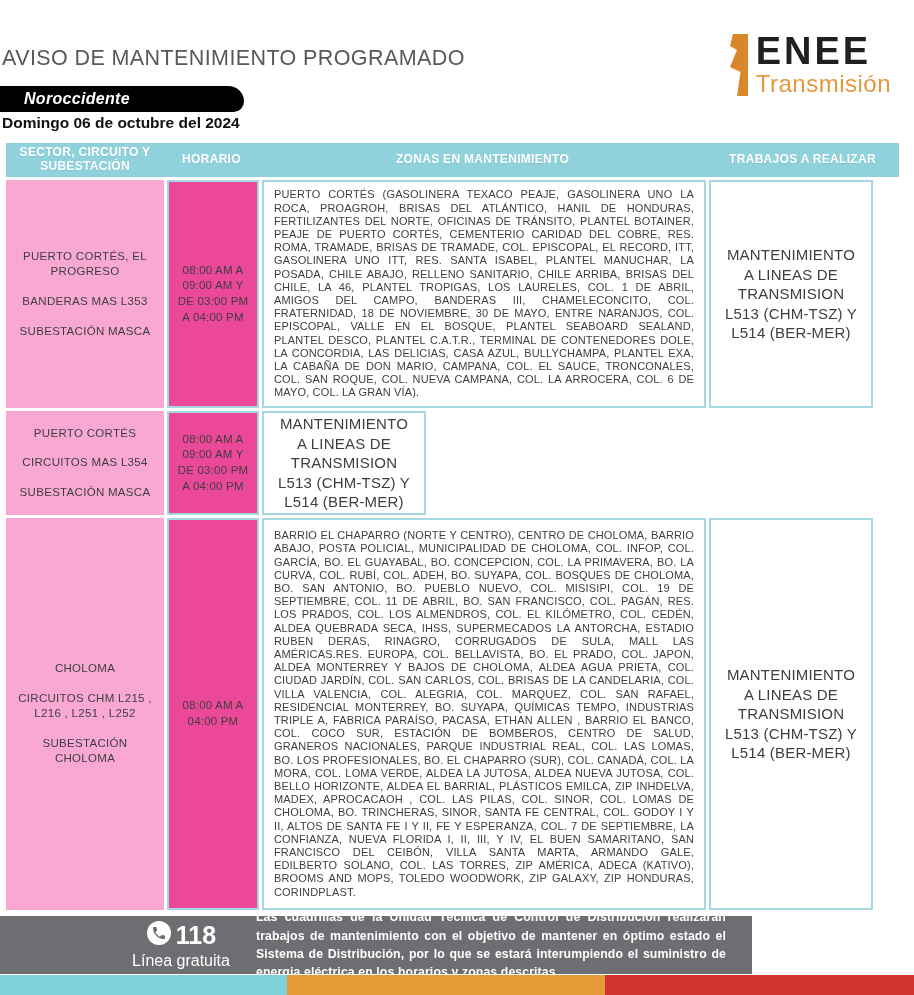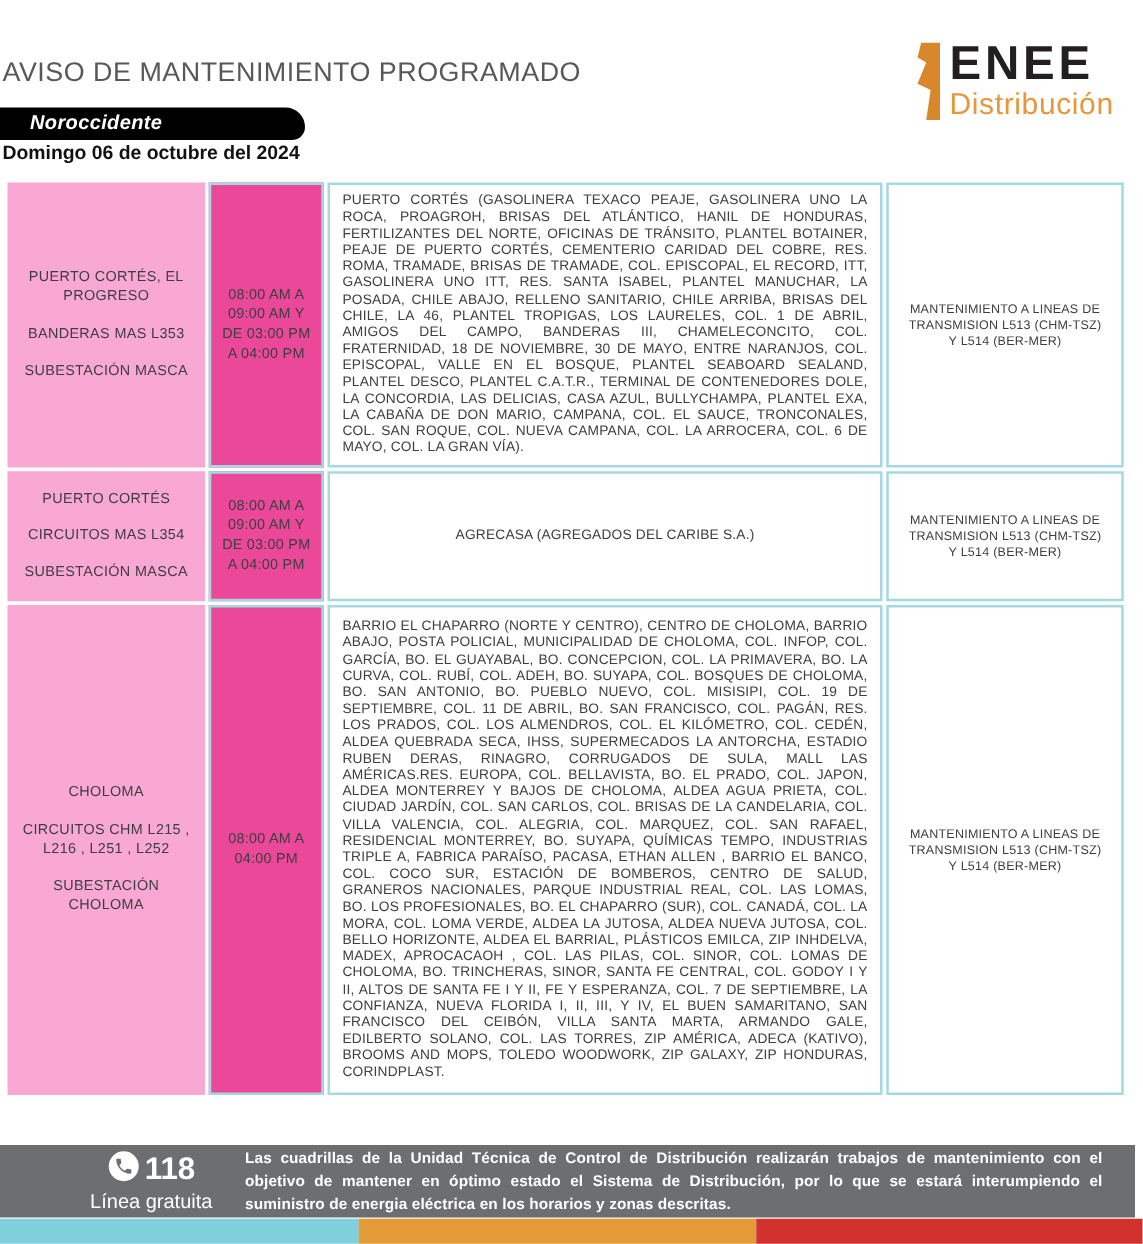--- a/index.html
+++ b/index.html
@@ -33,29 +33,29 @@
 
   .row { display:flex; gap:3px; margin-top:3px; }
   .cell { overflow:hidden; display:flex; flex-direction:column; justify-content:center; }
   .c-sector { width:158px; background:#f9a8d4; color:#3e3e40; font-size:11.5px; font-weight:400;
               text-align:center; line-height:1.35; padding:6px 8px; letter-spacing:0.3px; }
   .c-sector .sector-line { margin:7px 0; }
   .c-horario { width:92px; background:#ec4899; border:2px solid #a5d9e1; color:#3e3e40;
                font-size:11.5px; text-align:center; line-height:1.35; padding:4px 7px; letter-spacing:0.2px; }
   .c-zonas { width:444px; background:#fff; border:2px solid #a5d9e1; color:#3e3e40;
              font-size:11px; text-align:justify; line-height:13.2px; padding:22px 10px; letter-spacing:0.15px; }
-  .c-trabajos { width:190px; background:#fff; border:2px solid #a5d9e1; color:#3e3e40;
-                font-size:10px; text-align:center; line-height:1.3; padding:0 12px; letter-spacing:0.2px; }
+  .c-trabajos { width:164px; background:#fff; border:2px solid #a5d9e1; color:#3e3e40;
+                font-size:15px; text-align:center; line-height:1.3; padding:0 12px; letter-spacing:0.2px; }
   .r1 > .cell { height:228px; }
   .r2 > .cell { height:104px; }
   .r3 > .cell { height:392px; }
 
   
-  .footer { position:absolute; top:916px; left:0; width:908px; height:58px; background:#6d6e71;
-            display:flex; align-items:center; padding-left:60px; }
+  .footer { position:absolute; top:916px; left:0; width:752px; height:58px; background:#6d6e71;
+            display:flex; align-items:center; padding-left:120px; }
   .phone-block { width:122px; color:#fff; text-align:center; flex-shrink:0; }
   .phone-top { display:flex; align-items:center; justify-content:center; gap:4px; }
   .phone-number { font-size:25px; font-weight:700; line-height:1; }
   .phone-label { font-size:16px; margin-top:2px; }
   .footer-notice { flex:1; color:#fff; font-size:12.3px; font-weight:700; line-height:1.5;
                    text-align:justify; padding:0 26px 0 14px; letter-spacing:0.1px; }
 
   
   .color-bar { position:absolute; bottom:0; left:0; width:914px; height:20px; display:flex; }
   .bar-teal { width:287px; background:#7fd0da; }
@@ -70,48 +70,53 @@
   <div class="doc-title">AVISO DE MANTENIMIENTO PROGRAMADO</div>
 
   <div class="logo">
     <span class="logo-bolt">
       <svg width="26" height="64" viewBox="0 0 26 64">
         <path d="M9 0 L24 0 L24 62 L13 62 L16.5 38 L6 33 L13 16 L6 12 Z" fill="#d8872b"></path>
       </svg>
     </span>
     <span class="logo-text">
       <span class="logo-name">ENEE</span>
-      <span class="logo-division">Distribución</span>
+      <span class="logo-division">Transmisión</span>
     </span>
   </div>
 
   <div class="region-badge">Noroccidente</div>
   <div class="doc-date">Domingo 06 de octubre del 2024</div>
 
   <div class="table">
+    <div class="thead">
+      <div class="th th1">SECTOR, CIRCUITO Y SUBESTACIÓN</div>
+      <div class="th th2">HORARIO</div>
+      <div class="th th3">ZONAS EN MANTENIMIENTO</div>
+      <div class="th th4">TRABAJOS A REALIZAR</div>
+    </div>
 
     <div class="row r1">
       <div class="cell c-sector">
         <div class="sector-line">PUERTO CORTÉS, EL PROGRESO</div>
         <div class="sector-line">BANDERAS MAS L353</div>
         <div class="sector-line">SUBESTACIÓN MASCA</div>
       </div>
       <div class="cell c-horario">08:00 AM A 09:00 AM Y DE 03:00 PM A 04:00 PM</div>
       <div class="cell c-zonas">PUERTO CORTÉS (GASOLINERA TEXACO PEAJE, GASOLINERA UNO LA ROCA, PROAGROH, BRISAS DEL ATLÁNTICO, HANIL DE HONDURAS, FERTILIZANTES DEL NORTE, OFICINAS DE TRÁNSITO, PLANTEL BOTAINER, PEAJE DE PUERTO CORTÉS, CEMENTERIO CARIDAD DEL COBRE, RES. ROMA, TRAMADE, BRISAS DE TRAMADE, COL. EPISCOPAL, EL RECORD, ITT, GASOLINERA UNO ITT, RES. SANTA ISABEL, PLANTEL MANUCHAR, LA POSADA, CHILE ABAJO, RELLENO SANITARIO, CHILE ARRIBA, BRISAS DEL CHILE, LA 46, PLANTEL TROPIGAS, LOS LAURELES, COL. 1 DE ABRIL, AMIGOS DEL CAMPO, BANDERAS III, CHAMELECONCITO, COL. FRATERNIDAD, 18 DE NOVIEMBRE, 30 DE MAYO, ENTRE NARANJOS, COL. EPISCOPAL, VALLE EN EL BOSQUE, PLANTEL SEABOARD SEALAND, PLANTEL DESCO, PLANTEL C.A.T.R., TERMINAL DE CONTENEDORES DOLE, LA CONCORDIA, LAS DELICIAS, CASA AZUL, BULLYCHAMPA, PLANTEL EXA, LA CABAÑA DE DON MARIO, CAMPANA, COL. EL SAUCE, TRONCONALES, COL. SAN ROQUE, COL. NUEVA CAMPANA, COL. LA ARROCERA, COL. 6 DE MAYO, COL. LA GRAN VÍA).</div>
       <div class="cell c-trabajos">MANTENIMIENTO A LINEAS DE TRANSMISION L513 (CHM-TSZ) Y L514 (BER-MER)</div>
     </div>
 
     <div class="row r2">
       <div class="cell c-sector">
         <div class="sector-line">PUERTO CORTÉS</div>
         <div class="sector-line">CIRCUITOS MAS L354</div>
         <div class="sector-line">SUBESTACIÓN MASCA</div>
       </div>
       <div class="cell c-horario">08:00 AM A 09:00 AM Y DE 03:00 PM A 04:00 PM</div>
-      <div class="cell c-zonas" style="text-align:center;">AGRECASA (AGREGADOS DEL CARIBE S.A.)</div>
       <div class="cell c-trabajos">MANTENIMIENTO A LINEAS DE TRANSMISION L513 (CHM-TSZ) Y L514 (BER-MER)</div>
     </div>
 
     <div class="row r3">
       <div class="cell c-sector">
         <div class="sector-line">CHOLOMA</div>
         <div class="sector-line">CIRCUITOS CHM L215 , L216 , L251 , L252</div>
         <div class="sector-line">SUBESTACIÓN CHOLOMA</div>
       </div>
       <div class="cell c-horario">08:00 AM A 04:00 PM</div>

